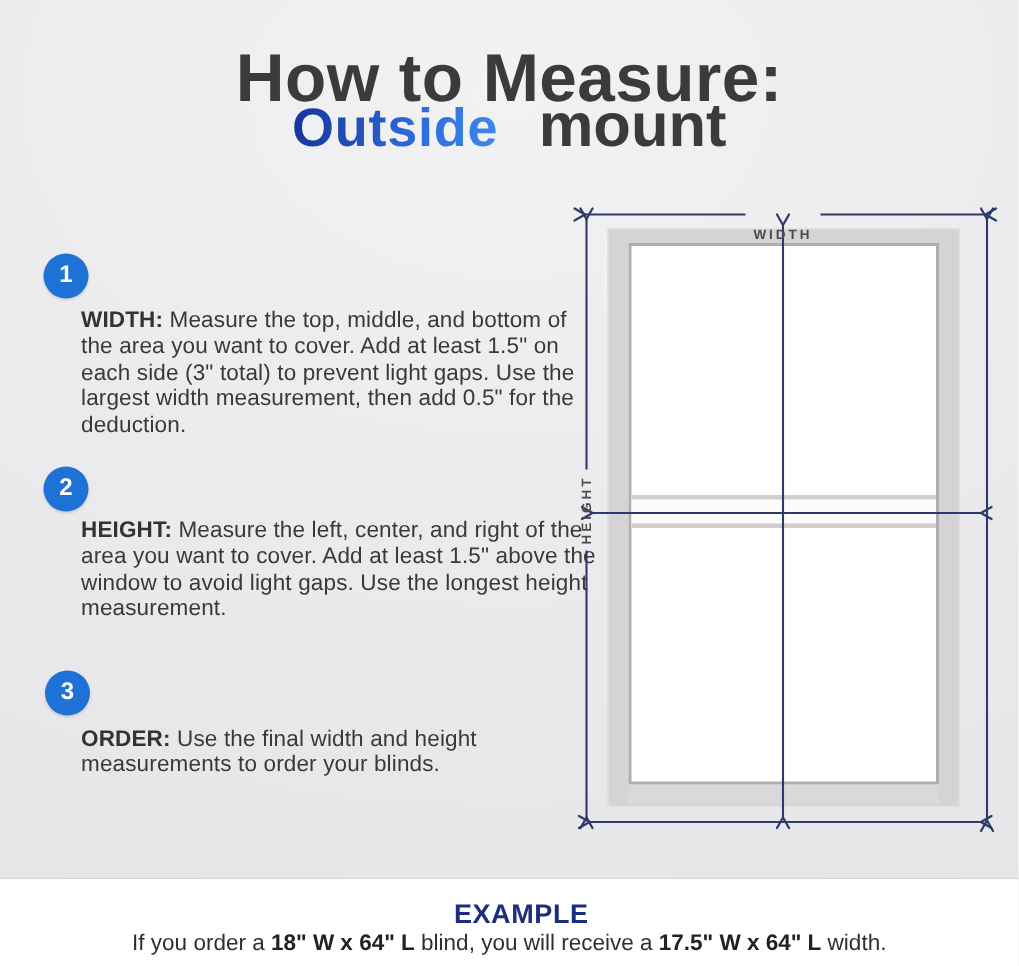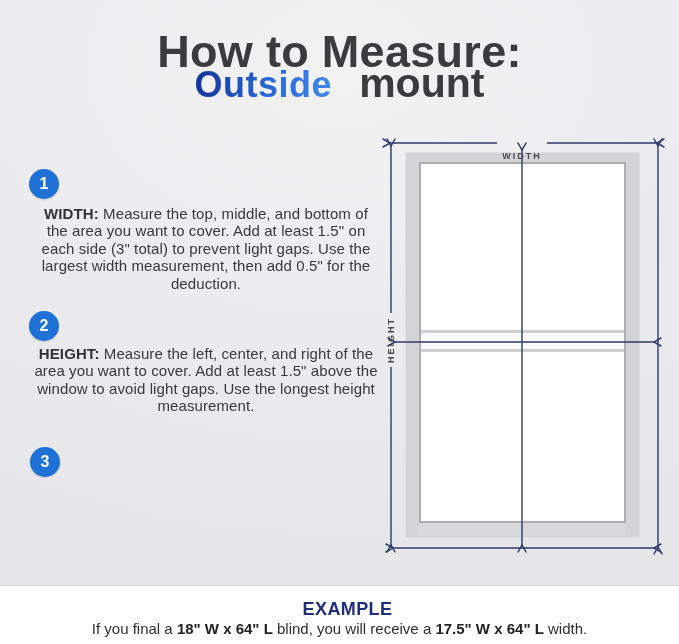--- a/index.html
+++ b/index.html
@@ -32,22 +32,22 @@
   .badge {
     position:absolute; width:30px; height:30px; border-radius:50%;
     background:#1e72d6; color:#ffffff; font-size:16px; font-weight:700;
     display:flex; align-items:center; justify-content:center;
     box-shadow:0 1px 2px rgba(0,0,0,0.15);
   }
   .badge-1 { left:29px; top:169px; }
   .badge-2 { left:29px; top:311px; }
   .badge-3 { left:30px; top:447px; }
   .step-text {
-    position:absolute; left:34px; width:344px; margin:0;
-    font-size:15px; line-height:17.4px; letter-spacing:0.1px; color:#39393b;text-align:center;
+    position:absolute; left:54px; width:344px; margin:0;
+    font-size:15px; line-height:17.4px; letter-spacing:0.1px; color:#39393b;
   }
   .step-text b { font-weight:700; color:#333335; }
   .text-1 { top:205px; }
   .text-2 { top:345px; }
   .text-3 { top:484px; }
 
   
   .win-outer {
     position:absolute; left:405px; top:152px; width:235px; height:386px;
     background:#d4d4d6; border:1px solid #dfdfe1;
@@ -92,20 +92,21 @@
   <div class="title-1">How to Measure:</div>
   <div class="title-2"><span class="outside">Outside</span><span class="mount">mount</span></div>
 
   <div class="badge badge-1">1</div>
   <p class="step-text text-1"><b>WIDTH:</b> <span>Measure the top, middle, and bottom of the area you want to cover. Add at least 1.5" on each side (3" total) to prevent light gaps. Use the largest width measurement, then add 0.5" for the deduction.</span></p>
 
   <div class="badge badge-2">2</div>
   <p class="step-text text-2"><b>HEIGHT:</b> <span>Measure the left, center, and right of the area you want to cover. Add at least 1.5" above the window to avoid light gaps. Use the longest height measurement.</span></p>
 
   <div class="badge badge-3">3</div>
+  <p class="step-text text-3"><b>ORDER:</b> <span>Use the final width and height measurements to order your blinds.</span></p>
 
   <div class="win-outer">
     <div class="win-frame"></div>
     <div class="win-sill"></div>
     <div class="win-glass">
       <div class="win-rail"></div>
     </div>
   </div>
 
   <svg class="arrows" viewBox="0 0 292 448" xmlns="http://www.w3.org/2000/svg">
@@ -123,16 +124,16 @@
       <line x1="142" y1="20" x2="142" y2="415" marker-start="url(#arr)" marker-end="url(#arr)"></line>
       <line x1="15" y1="212" x2="274" y2="212" marker-start="url(#arr)" marker-end="url(#arr)"></line>
       <line x1="13" y1="418" x2="274" y2="418" marker-start="url(#arr)" marker-end="url(#arr)"></line>
     </g>
   </svg>
   <div class="dim-label width-label">WIDTH</div>
   <div class="dim-label height-label">HEIGHT</div>
 
   <div class="footer">
     <p class="example-heading">EXAMPLE</p>
-    <p class="example-line"><span>If you final a </span><b>18" W x 64" L</b><span> blind, you will receive a </span><b>17.5" W x 64" L</b><span> width.</span></p>
+    <p class="example-line"><span>If you order a </span><b>18" W x 64" L</b><span> blind, you will receive a </span><b>17.5" W x 64" L</b><span> width.</span></p>
   </div>
 
 </div>
 
 </body></html>

